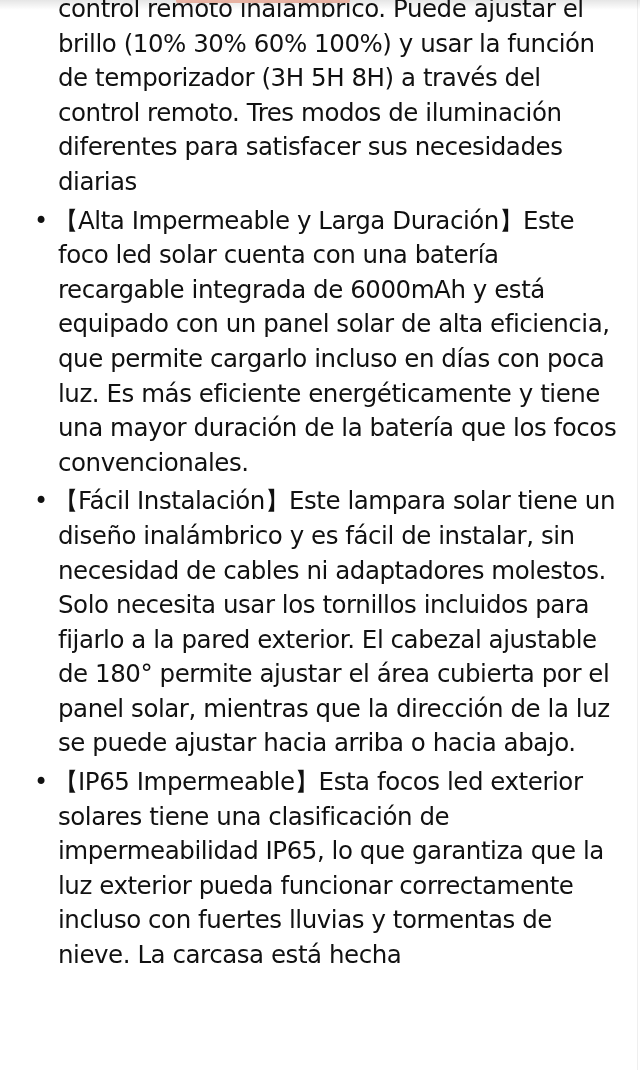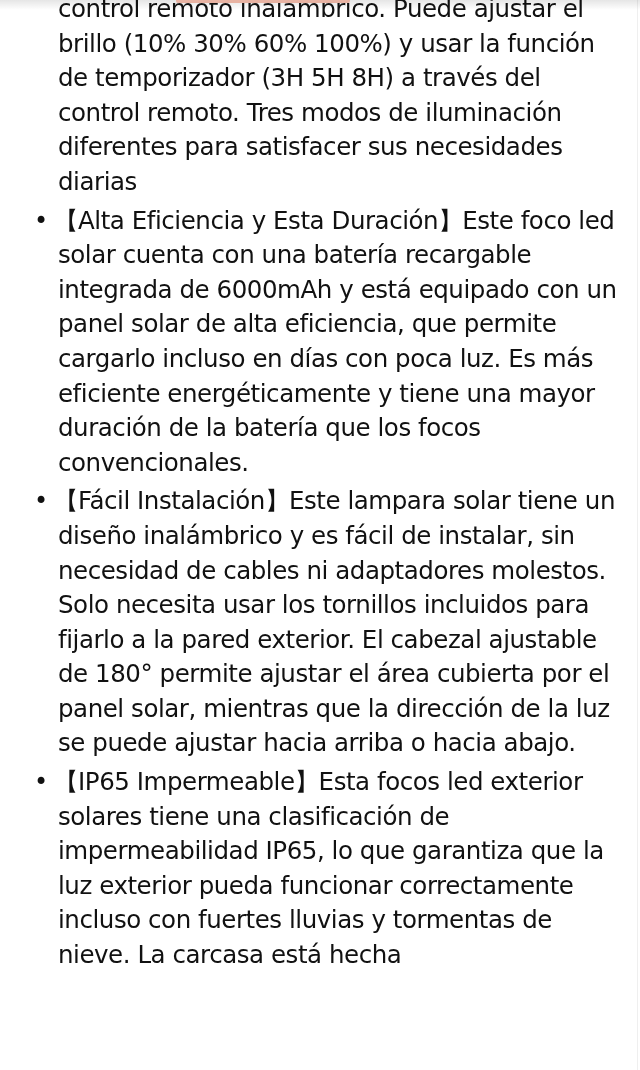--- a/index.html
+++ b/index.html
@@ -80,21 +80,21 @@
 <div class="right-edge"></div>
 
 <div class="content">
   <ul class="feature-list">
     <li class="feature-item no-bullet">
       
       <span class="feature-body">control remoto inalámbrico. Puede ajustar el brillo (10% 30% 60% 100%) y usar la función de temporizador (3H 5H 8H) a través del control remoto. Tres modos de iluminación diferentes para satisfacer sus necesidades diarias</span>
     </li>
     <li class="feature-item">
       <span class="bullet">•</span>
-      <span class="feature-title">【Alta Eficiencia y Esta Duración】</span><span class="feature-body">Este foco led solar cuenta con una batería recargable integrada de 6000mAh y está equipado con un panel solar de alta eficiencia, que permite cargarlo incluso en días con poca luz. Es más eficiente energéticamente y tiene una mayor duración de la batería que los focos convencionales.</span>
+      <span class="feature-title">【Alta Impermeable y Larga Duración】</span><span class="feature-body">Este foco led solar cuenta con una batería recargable integrada de 6000mAh y está equipado con un panel solar de alta eficiencia, que permite cargarlo incluso en días con poca luz. Es más eficiente energéticamente y tiene una mayor duración de la batería que los focos convencionales.</span>
     </li>
     <li class="feature-item">
       <span class="bullet">•</span>
       <span class="feature-title">【Fácil Instalación】</span><span class="feature-body">Este lampara solar tiene un diseño inalámbrico y es fácil de instalar, sin necesidad de cables ni adaptadores molestos. Solo necesita usar los tornillos incluidos para fijarlo a la pared exterior. El cabezal ajustable de 180° permite ajustar el área cubierta por el panel solar, mientras que la dirección de la luz se puede ajustar hacia arriba o hacia abajo.</span>
     </li>
     <li class="feature-item">
       <span class="bullet">•</span>
       <span class="feature-title">【IP65 Impermeable】</span><span class="feature-body">Esta focos led exterior solares tiene una clasificación de impermeabilidad IP65, lo que garantiza que la luz exterior pueda funcionar correctamente incluso con fuertes lluvias y tormentas de nieve. La carcasa está hecha</span>
     </li>
   </ul>

